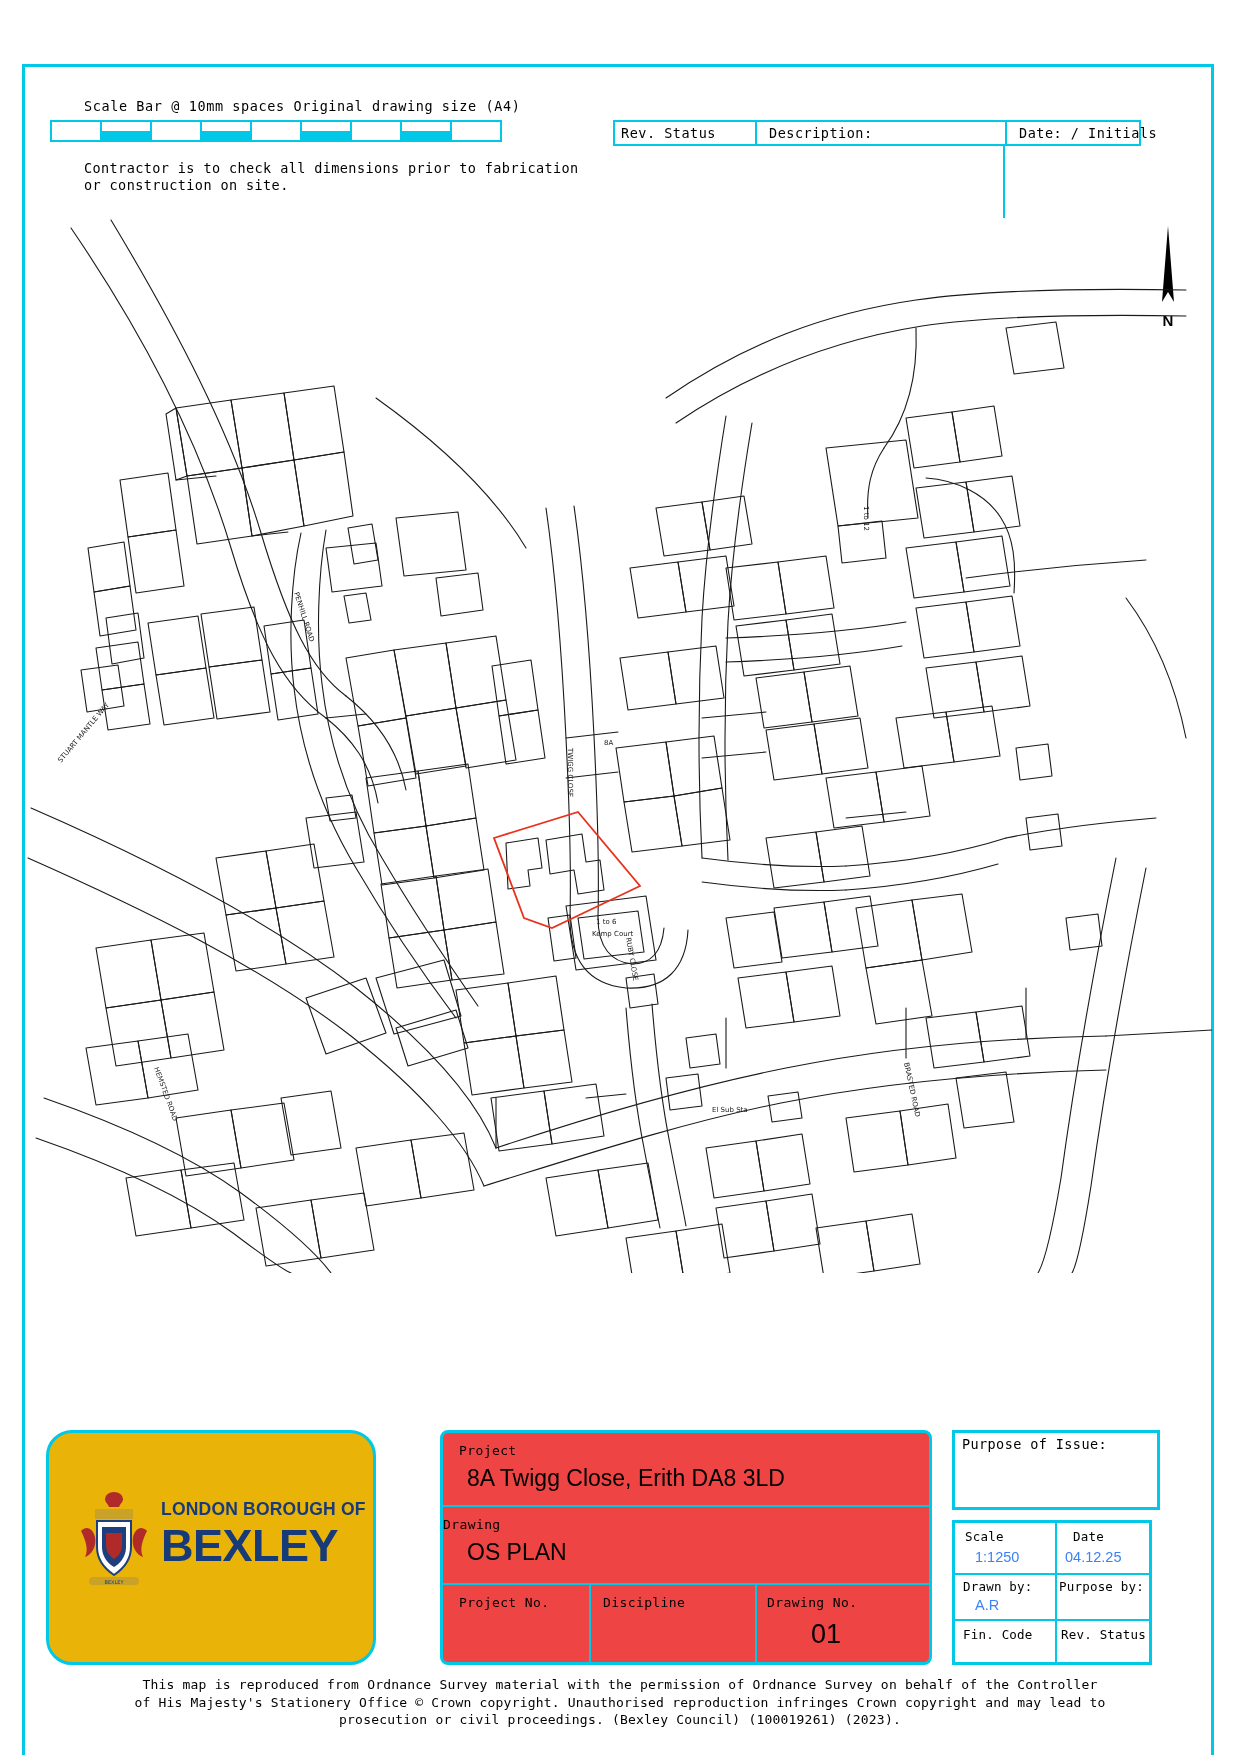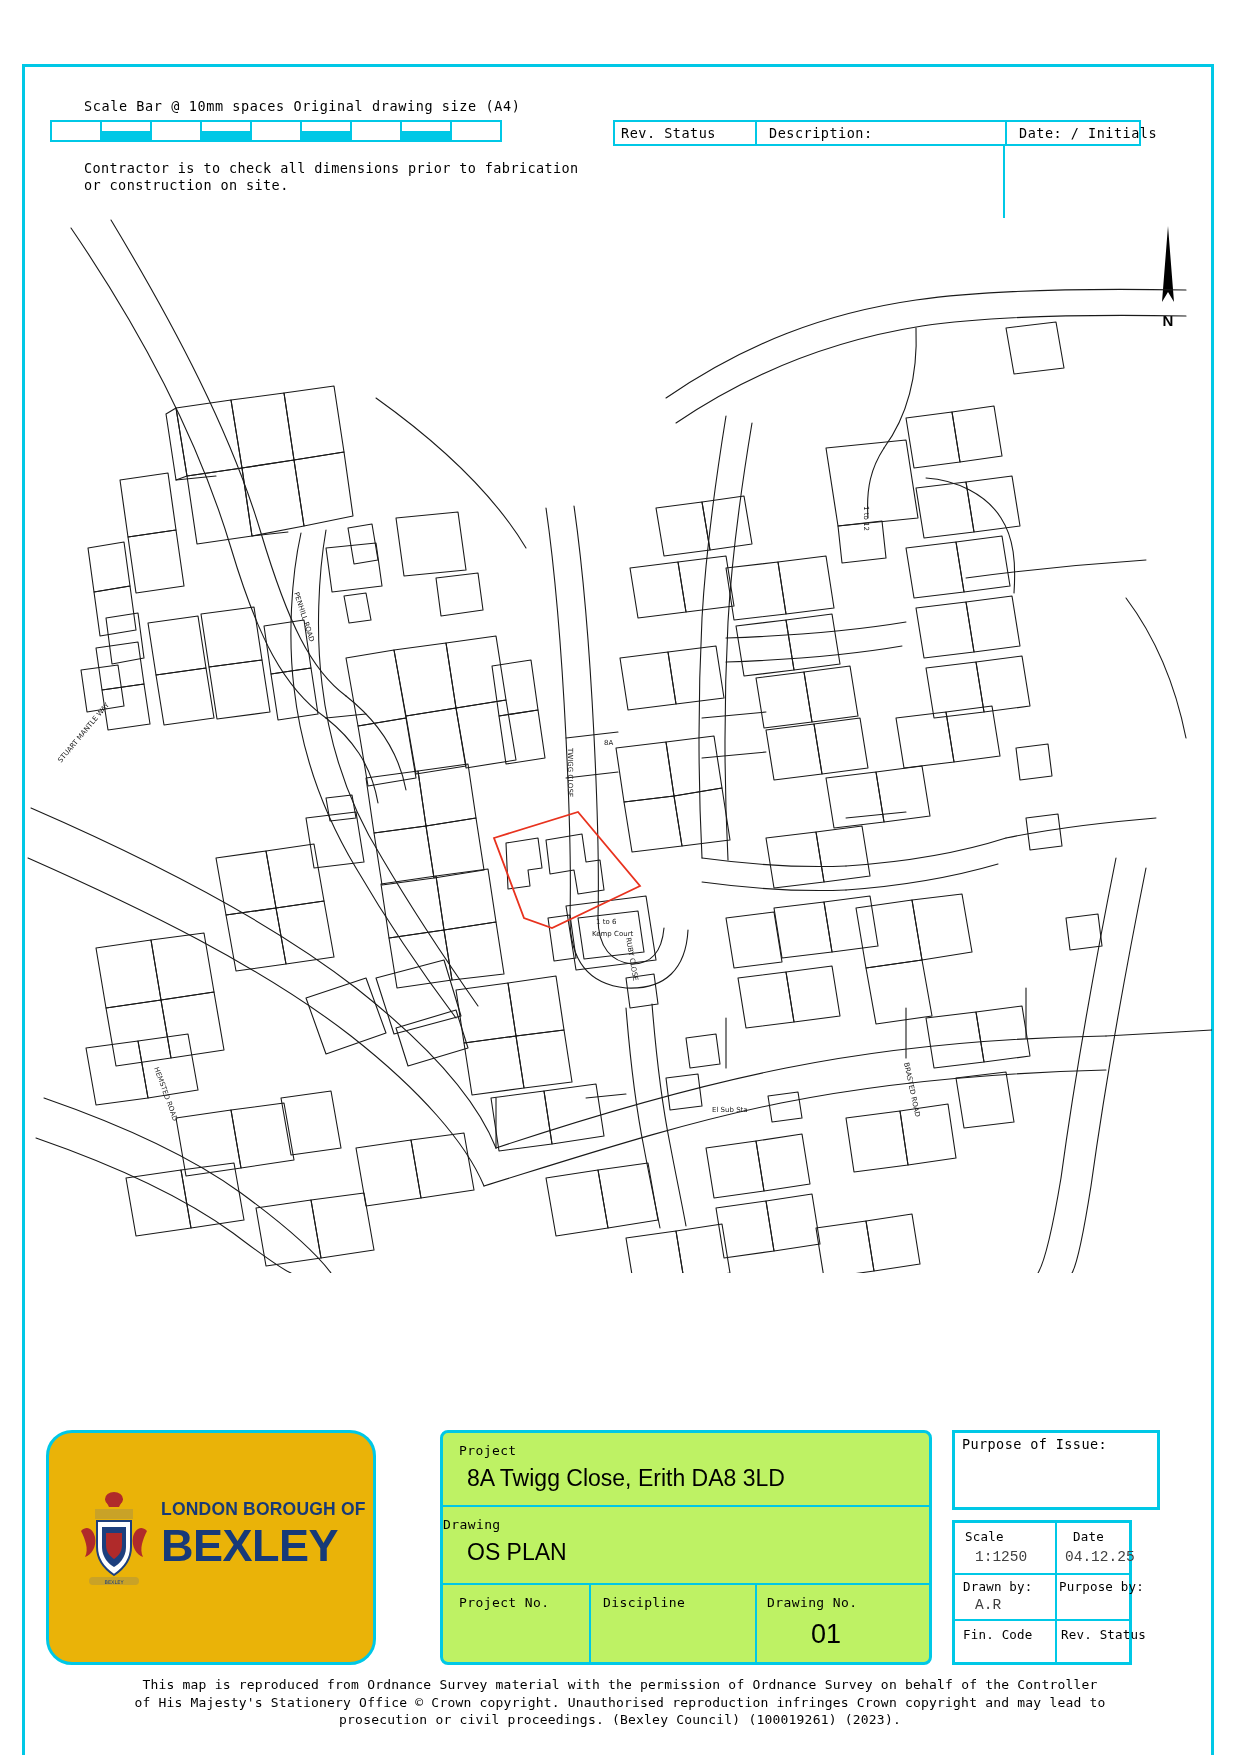--- a/index.html
+++ b/index.html
@@ -181,21 +181,21 @@
   }
 
   .proj-box {
     position: absolute;
     left: 440px; top: 1392px;
     width: 492px;
     height: 235px;
     border: 3px solid #00c8e6;
     border-radius: 8px;
     box-sizing: border-box;
-    background: #bef264;
+    background: #ef4444;
   }
   .proj-box .hline {
     position: absolute;
     left: 0; width: 100%;
     height: 2px;
     background: #00c8e6;
   }
   .proj-box .vline {
     position: absolute;
     width: 2px;
@@ -225,21 +225,21 @@
   .purpose-lbl {
     position: absolute;
     left: 962px; top: 1398px;
     font-size: 13.5px;
     letter-spacing: 0.4px;
     color: #000;
   }
   .meta-box {
     position: absolute;
     left: 952px; top: 1482px;
-    width: 180px;
+    width: 200px;
     height: 145px;
     border: 3px solid #00c8e6;
     box-sizing: border-box;
   }
   .meta-box .h {
     position: absolute;
     left: 0; width: 100%;
     height: 2px; background: #00c8e6;
   }
   .meta-box .v {
@@ -248,23 +248,23 @@
   }
   .meta-lbl {
     position: absolute;
     font-size: 12.5px;
     letter-spacing: 0.2px;
     color: #000;
     white-space: nowrap;
   }
   .meta-val {
     position: absolute;
-    font-family: Liberation Mono, monospace;
+    font-family: Liberation Sans, sans-serif;
     font-size: 14.5px;
-    color: #404040;
+    color: #3b82f6;
     white-space: nowrap;
   }
 
   .copyright {
     position: absolute;
     left: 26px; top: 1638px;
     width: 1188px;
     text-align: center;
     font-size: 13px;
     line-height: 1.35;

